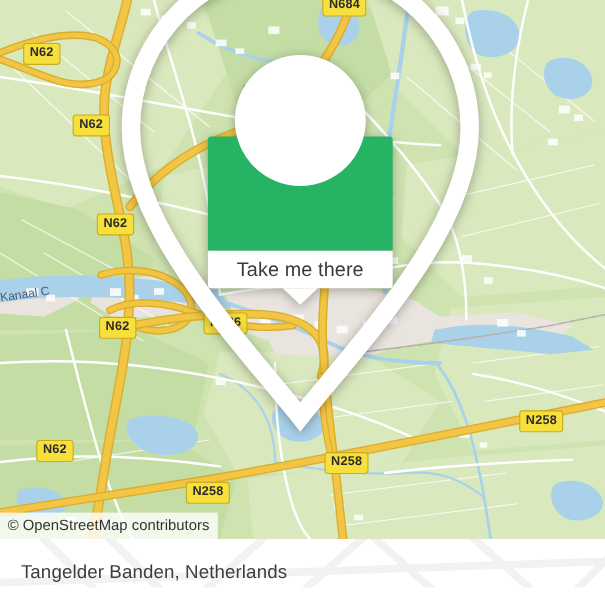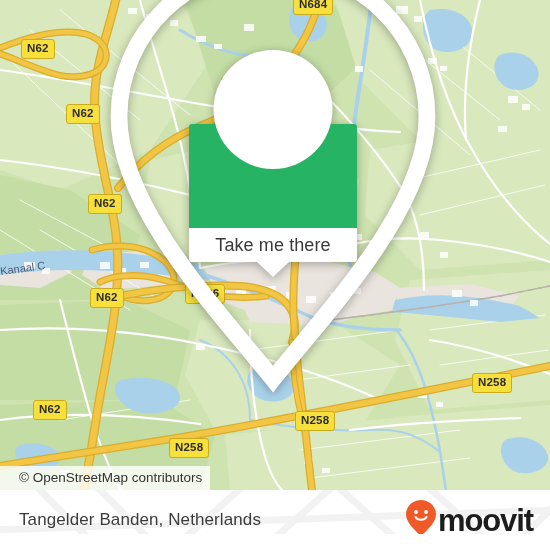--- a/index.html
+++ b/index.html
@@ -107,21 +107,21 @@
   
   #attribution {
     position: absolute;
     left: 0;
     top: 466px;
     background: rgba(255,255,255,0.80);
     color: #333333;
     font-family: "Liberation Sans", sans-serif;
     font-size: 13.5px;
     line-height: 24px;
-    padding: 0 8px 0 19px;
+    padding: 0 8px 0 7px;
     white-space: nowrap;
   }
 
   
   #footer {
     position: absolute;
     left: 0;
     top: 490px;
     width: 550px;
     height: 44px;
@@ -383,26 +383,15 @@
       <rect x="0" y="0" width="550" height="60" fill="#ffffff"></rect>
       <g stroke="#f2f2f2" stroke-width="7" fill="none">
         <path d="M30,-10 L110,70 M90,-10 L170,70 M160,70 L250,-10 M250,70 L340,-10"></path>
         <path d="M330,-10 L420,70 M420,-10 L510,70 M500,70 L560,10"></path>
         <path d="M-10,40 L560,20"></path>
       </g>
     </svg>
 
     <div id="footer-title">Tangelder Banden, Netherlands</div>
 
-    <div id="footer-logo">
-      <span>
-        <svg width="32" height="38" viewBox="0 0 32 38" xmlns="http://www.w3.org/2000/svg">
-          <path d="M16 1 C7.7 1 1 7.5 1 15.3 C1 24.5 12 33 16 37 C20 33 31 24.5 31 15.3 C31 7.5 24.3 1 16 1 Z" fill="#f05a28"></path>
-          <circle cx="11" cy="13" r="1.9" fill="#ffffff"></circle>
-          <circle cx="21" cy="13" r="1.9" fill="#ffffff"></circle>
-          <path d="M10.5 18 C12.6 21.6 19.4 21.6 21.5 18" fill="none" stroke="#ffffff" stroke-width="2.1" stroke-linecap="round"></path>
-        </svg>
-      </span>
-      <span id="logo-word">moovit</span>
-    </div>
   </div>
 
 </div>
 
 </body></html>

